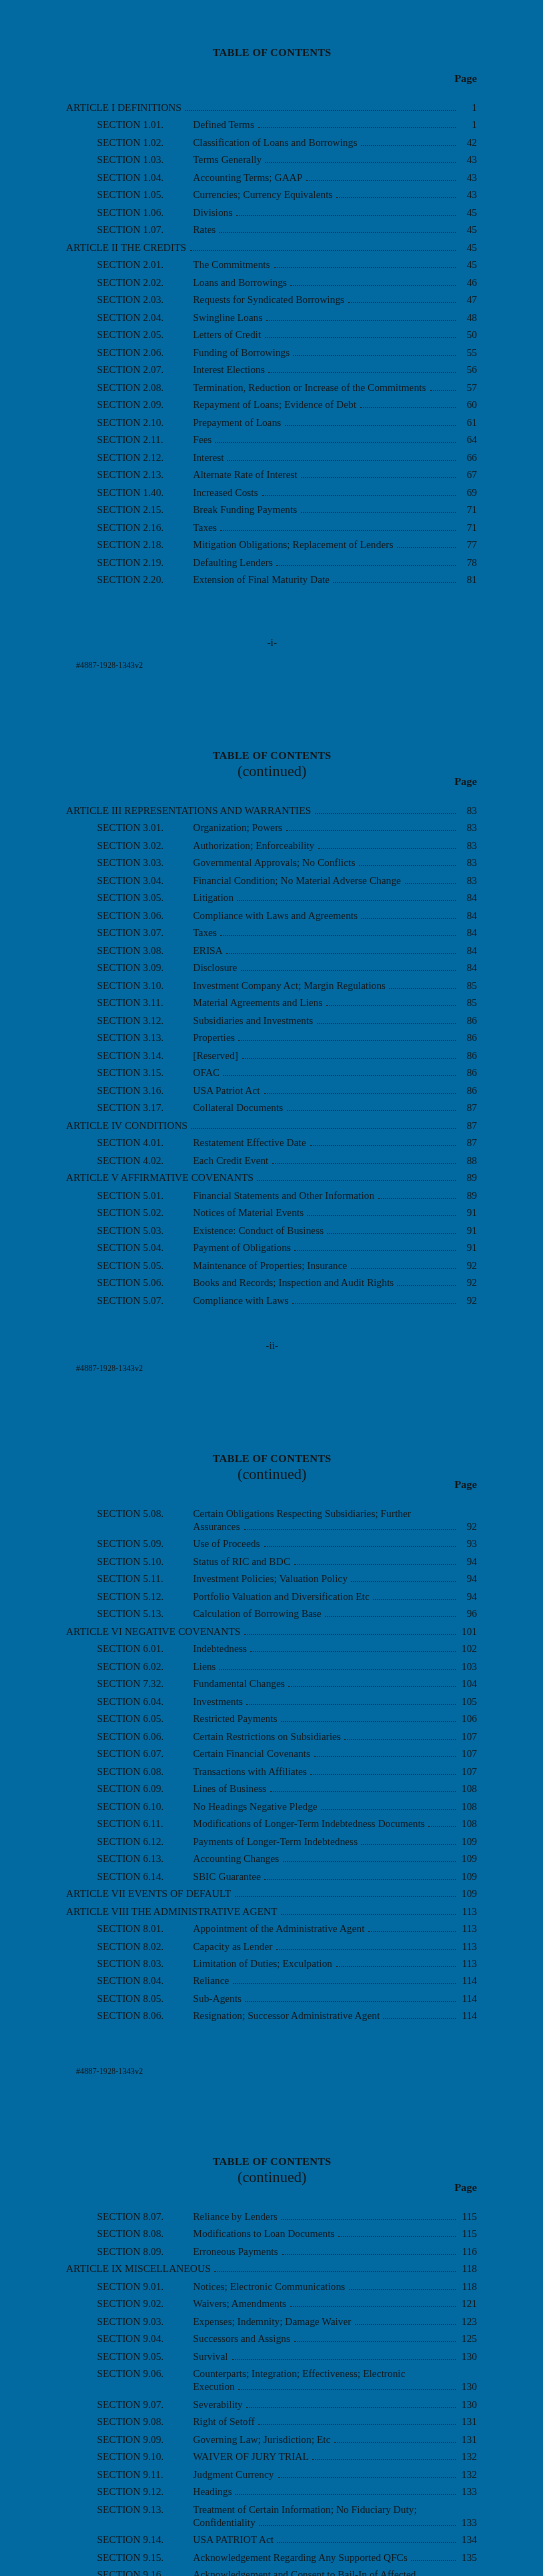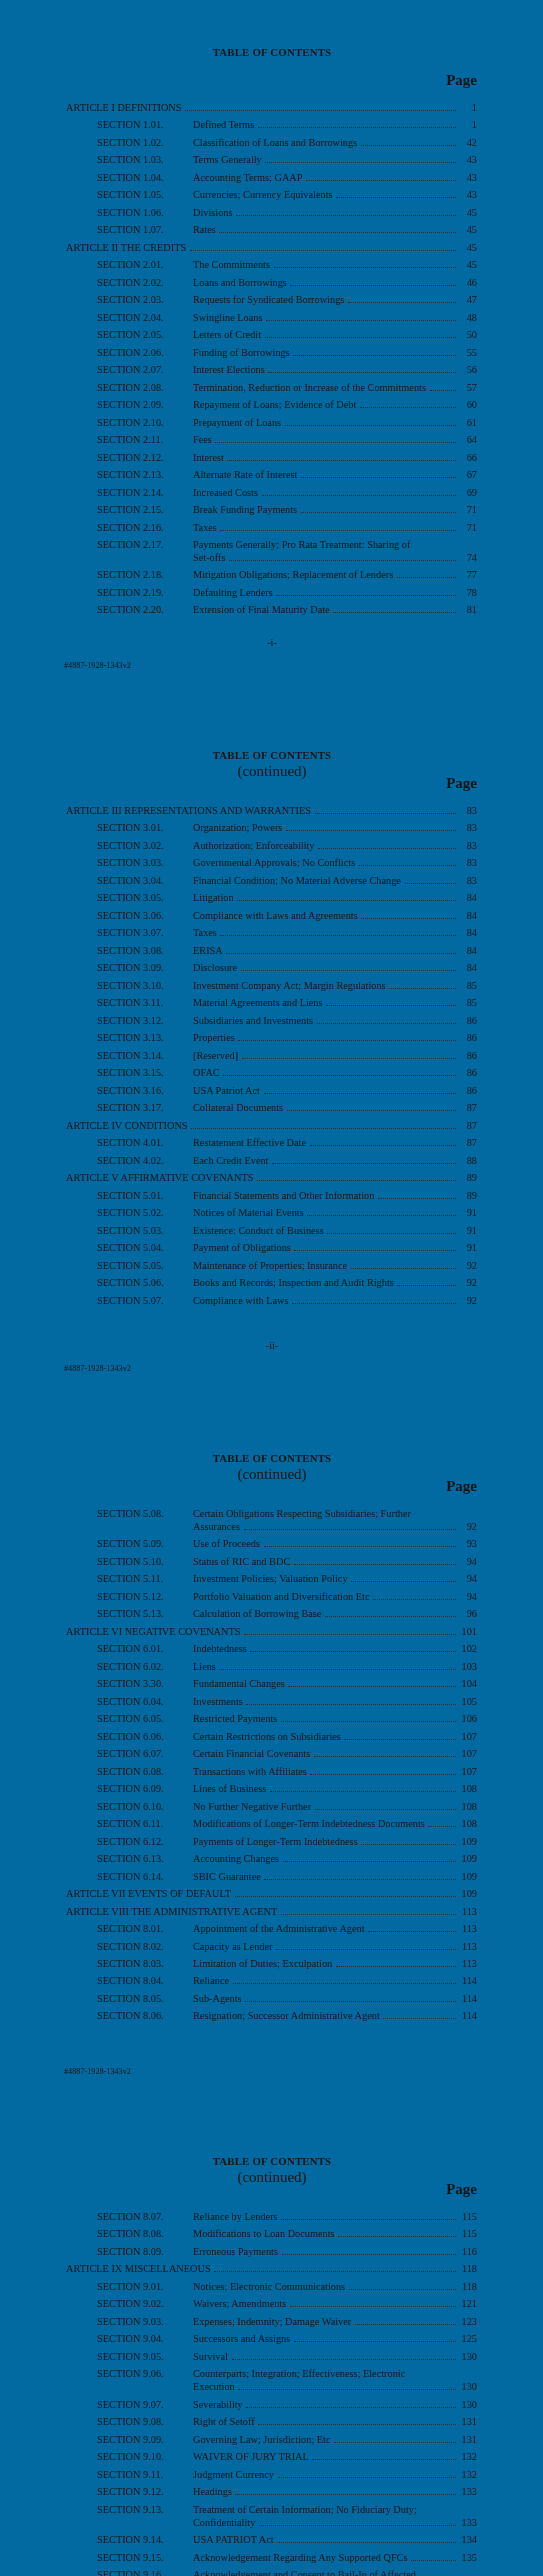--- a/index.html
+++ b/index.html
@@ -38,21 +38,21 @@
     left: 0;
     width: 100%;
     text-align: center;
     font-size: 15px;
   }
   .page-col {
     position: absolute;
     top: 72px;
     right: 67px;
     font-weight: bold;
-    font-size: 15px;
+    font-size: 11px;
   }
   .entries {
     position: absolute;
     top: 103px;
     left: 66px;
     right: 67px;
   }
   .row, .line {
     display: flex;
     align-items: baseline;
@@ -83,21 +83,21 @@
     position: absolute;
     top: 637px;
     left: 0;
     width: 100%;
     text-align: center;
     font-size: 10.3px;
   }
   .doc-num {
     position: absolute;
     top: 661px;
-    left: 64px;
+    left: 76px;
     font-size: 8.2px;
   }
 </style>
 </head>
 <body>
 
 <div class="document">
     <div class="page">
     <div class="page-title">TABLE OF CONTENTS</div>
 
@@ -227,48 +227,36 @@
           <span class="leader"></span>
           <span class="pg">66</span>
         </div>
         <div class="row section">
           <span class="lbl">SECTION 2.13.</span>
           <span class="ttl">Alternate Rate of Interest</span>
           <span class="leader"></span>
           <span class="pg">67</span>
         </div>
         <div class="row section">
-          <span class="lbl">SECTION 2.14.</span>
+          <span class="lbl">SECTION 1.40.</span>
           <span class="ttl">Increased Costs</span>
           <span class="leader"></span>
           <span class="pg">69</span>
         </div>
         <div class="row section">
           <span class="lbl">SECTION 2.15.</span>
           <span class="ttl">Break Funding Payments</span>
           <span class="leader"></span>
           <span class="pg">71</span>
         </div>
         <div class="row section">
           <span class="lbl">SECTION 2.16.</span>
           <span class="ttl">Taxes</span>
           <span class="leader"></span>
           <span class="pg">71</span>
-        </div>
-        <div class="row2">
-          <div class="line line1">
-            <span class="lbl">SECTION 2.17.</span>
-            <span class="ttl">Payments Generally; Pro Rata Treatment: Sharing of</span>
-          </div>
-          <div class="line">
-            <span class="lbl"></span>
-            <span class="ttl">Set-offs</span>
-            <span class="leader"></span>
-            <span class="pg">74</span>
-          </div>
         </div>
         <div class="row section">
           <span class="lbl">SECTION 2.18.</span>
           <span class="ttl">Mitigation Obligations; Replacement of Lenders</span>
           <span class="leader"></span>
           <span class="pg">77</span>
         </div>
         <div class="row section">
           <span class="lbl">SECTION 2.19.</span>
           <span class="ttl">Defaulting Lenders</span>
@@ -523,21 +511,21 @@
           <span class="leader"></span>
           <span class="pg">102</span>
         </div>
         <div class="row section">
           <span class="lbl">SECTION 6.02.</span>
           <span class="ttl">Liens</span>
           <span class="leader"></span>
           <span class="pg">103</span>
         </div>
         <div class="row section">
-          <span class="lbl">SECTION 3.30.</span>
+          <span class="lbl">SECTION 7.32.</span>
           <span class="ttl">Fundamental Changes</span>
           <span class="leader"></span>
           <span class="pg">104</span>
         </div>
         <div class="row section">
           <span class="lbl">SECTION 6.04.</span>
           <span class="ttl">Investments</span>
           <span class="leader"></span>
           <span class="pg">105</span>
         </div>
@@ -566,21 +554,21 @@
           <span class="pg">107</span>
         </div>
         <div class="row section">
           <span class="lbl">SECTION 6.09.</span>
           <span class="ttl">Lines of Business</span>
           <span class="leader"></span>
           <span class="pg">108</span>
         </div>
         <div class="row section">
           <span class="lbl">SECTION 6.10.</span>
-          <span class="ttl">No Further Negative Further</span>
+          <span class="ttl">No Headings Negative Pledge</span>
           <span class="leader"></span>
           <span class="pg">108</span>
         </div>
         <div class="row section">
           <span class="lbl">SECTION 6.11.</span>
           <span class="ttl">Modifications of Longer-Term Indebtedness Documents</span>
           <span class="leader"></span>
           <span class="pg">108</span>
         </div>
         <div class="row section">

